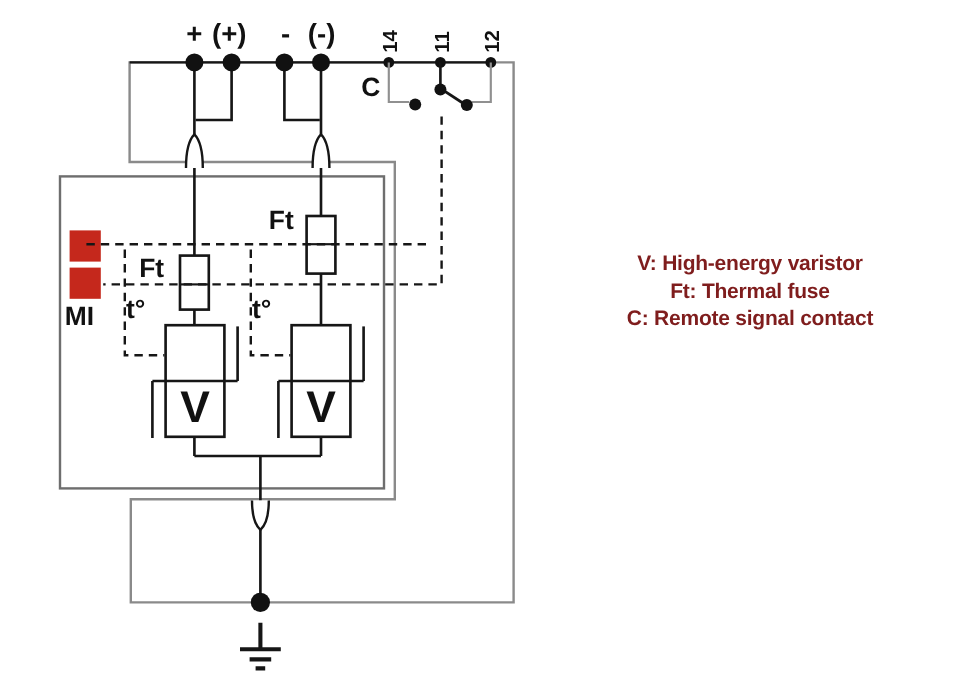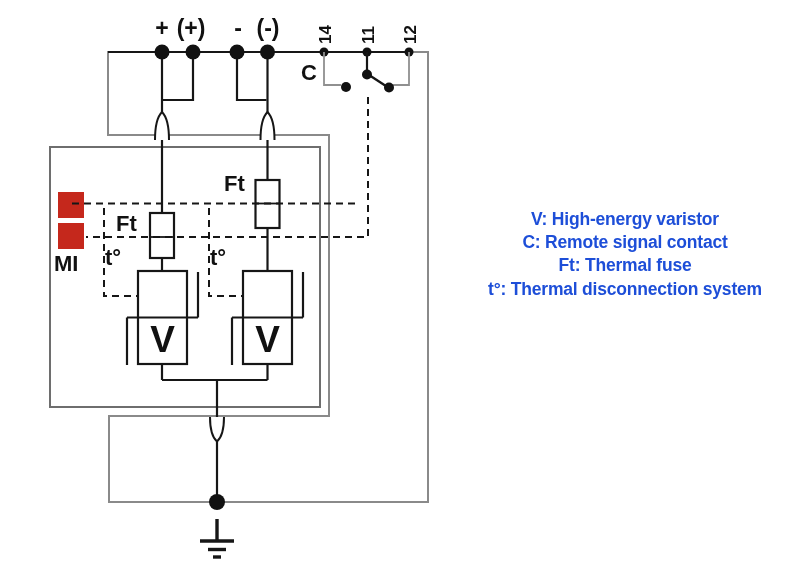--- a/index.html
+++ b/index.html
@@ -1,20 +1,20 @@
 <!DOCTYPE html>
 <html><head>
 <meta charset="utf-8">
 <style>
   html,body{margin:0;padding:0;background:#ffffff;}
   #stage{position:relative;width:800px;height:581px;background:#ffffff;overflow:hidden;
          font-family:"Liberation Sans", sans-serif;}
   #schematic{position:absolute;left:0;top:0;}
   .legend{position:absolute;left:460px;top:208px;width:330px;text-align:center;
-          font-weight:bold;font-size:17.5px;line-height:23.2px;color:#1d4ed8;
+          font-weight:bold;font-size:17.5px;line-height:23.2px;color:#7f1d1d;
           letter-spacing:-0.2px;}
   .legend div{white-space:nowrap;}
   text{font-family:"Liberation Sans", sans-serif;fill:#111;font-weight:bold;}
   .t-term{font-size:23px;}
   .t-num{font-size:17px;}
   .t-comp{font-size:22px;}
   .t-v{font-size:37px;}
 </style>
 </head>
 <body>
@@ -124,18 +124,17 @@
       <text x="105" y="265" class="t-comp">t°</text>
       <text x="210" y="265" class="t-comp">t°</text>
       <text x="54" y="271" class="t-comp">MI</text>
       <text x="162.5" y="352" text-anchor="middle" class="t-v">V</text>
       <text x="267.5" y="352" text-anchor="middle" class="t-v">V</text>
     </g>
   </svg>
 
   <div class="legend">
     <div>V: High-energy varistor</div>
+    <div>Ft: Thermal fuse</div>
     <div>C: Remote signal contact</div>
-    <div>Ft: Thermal fuse</div>
-    <div>t°: Thermal disconnection system</div>
   </div>
 
 </div>
 
 </body></html>

